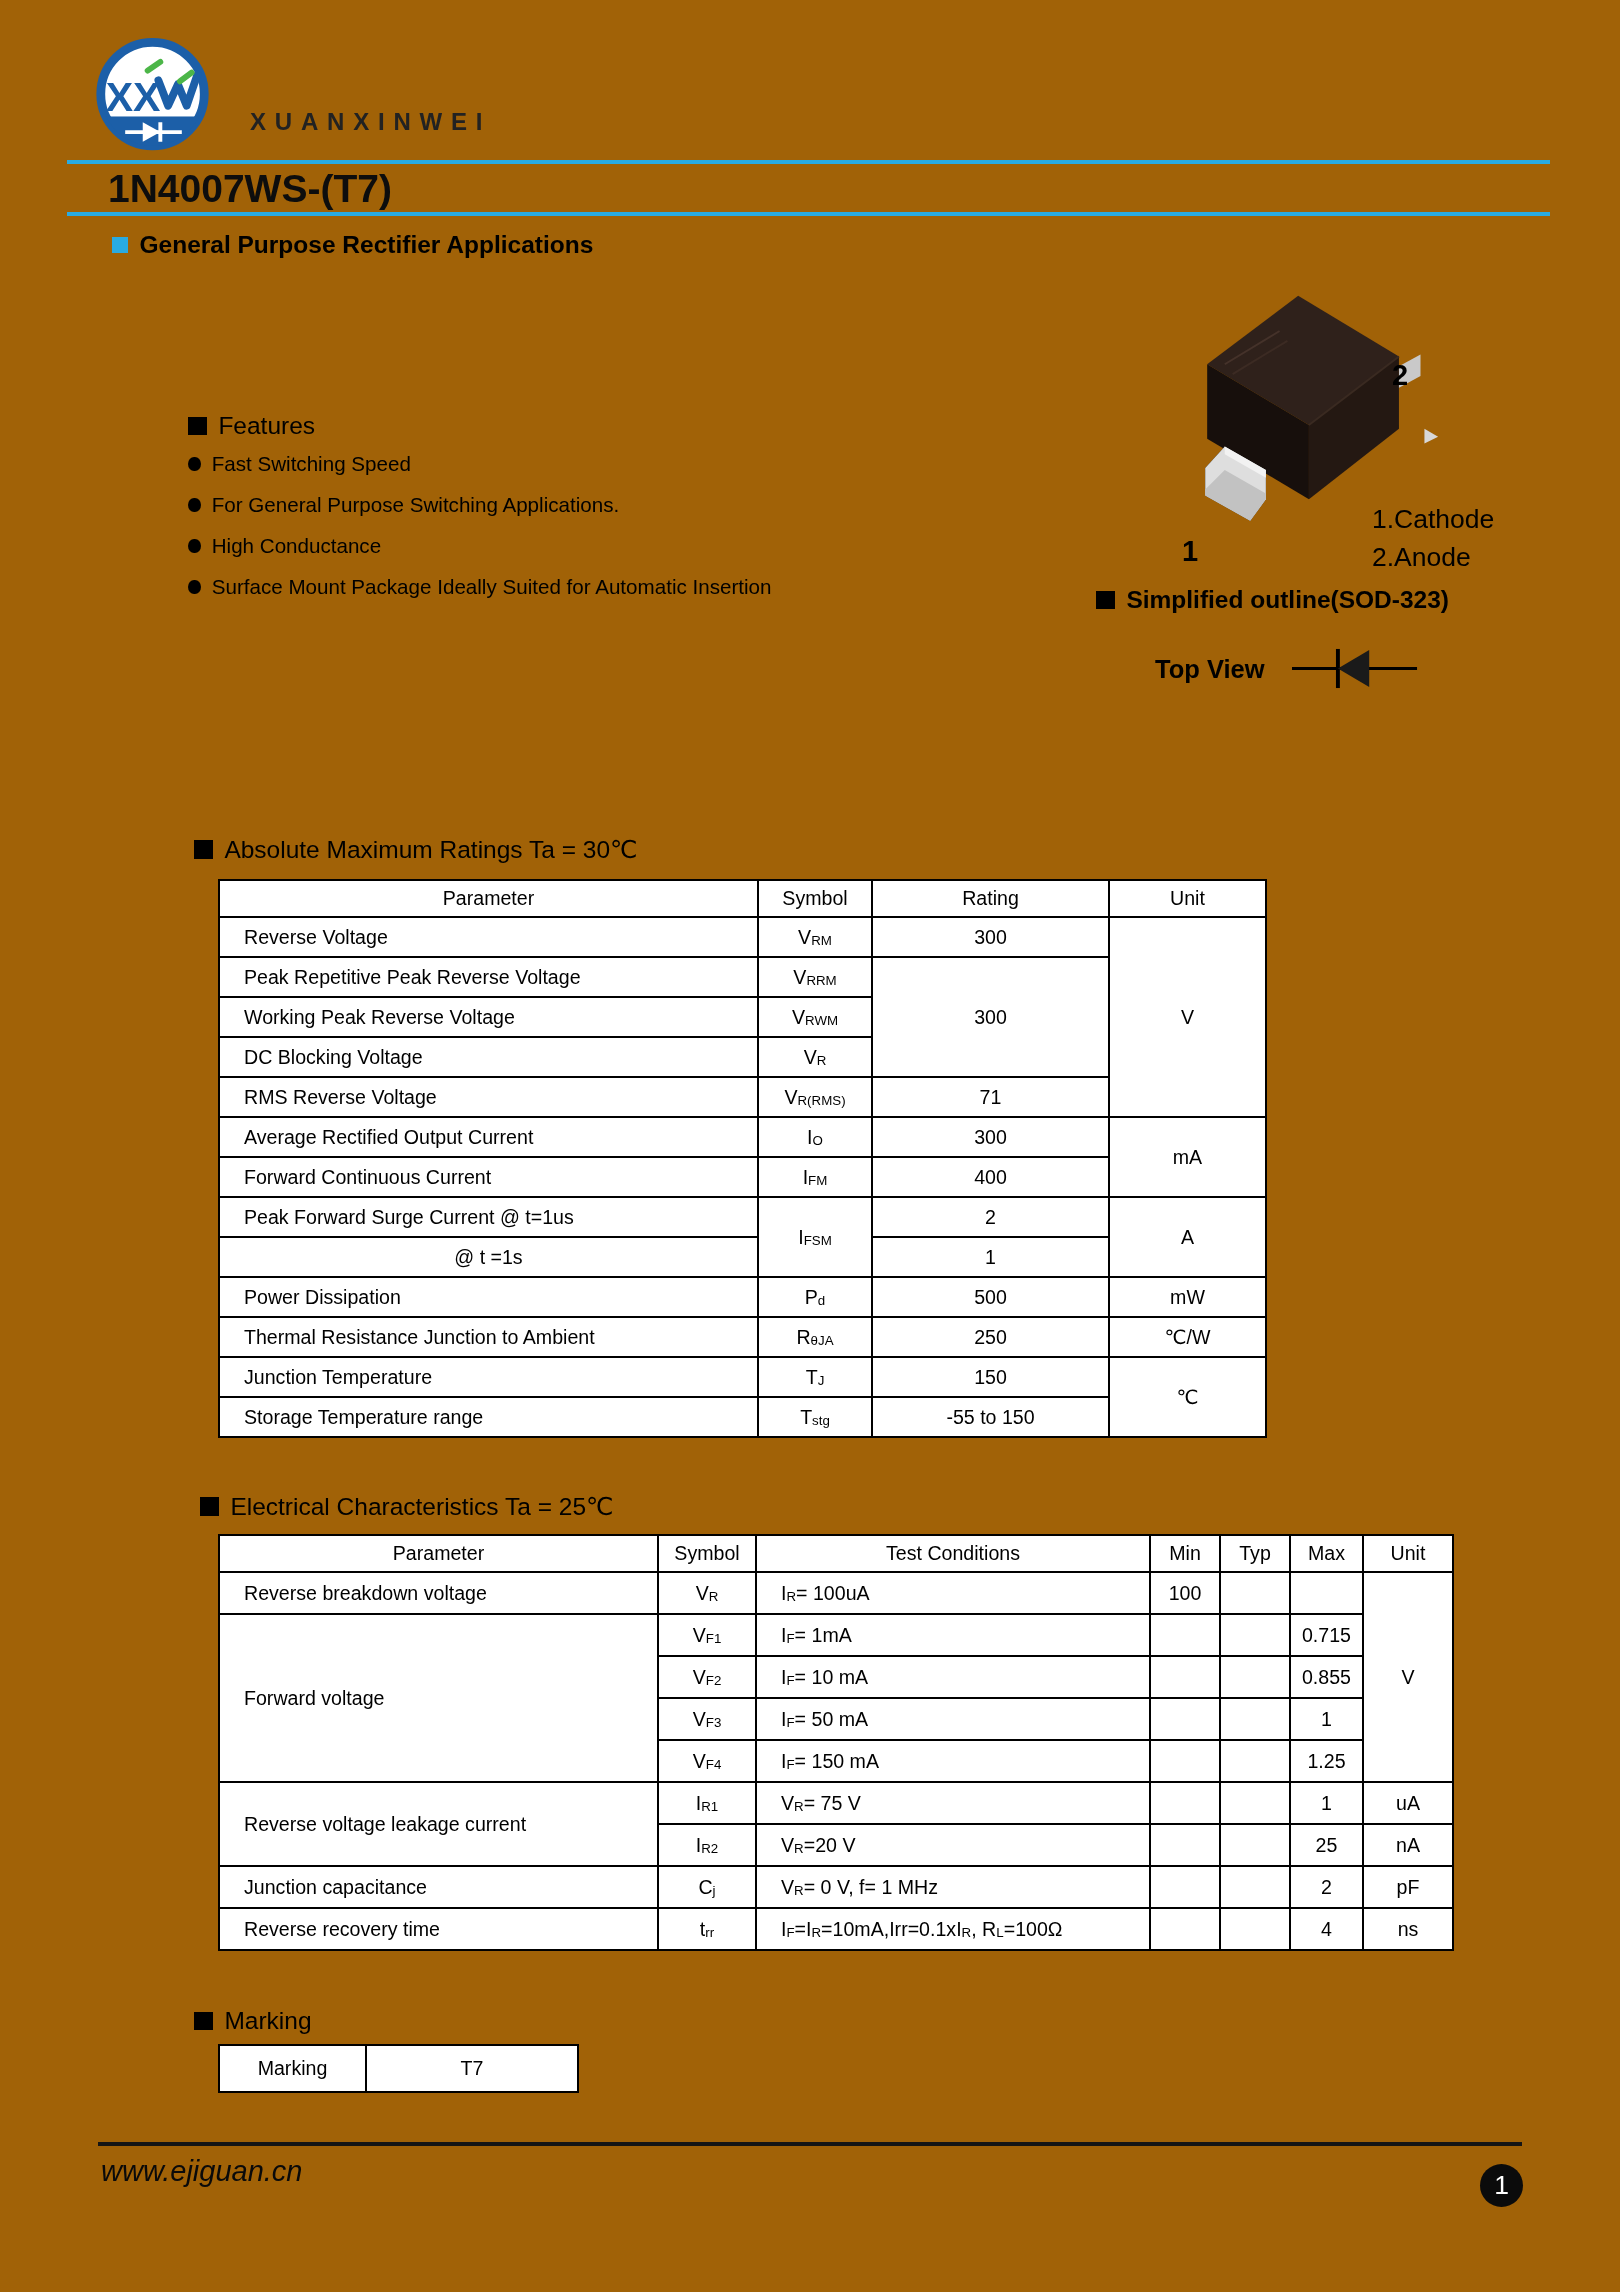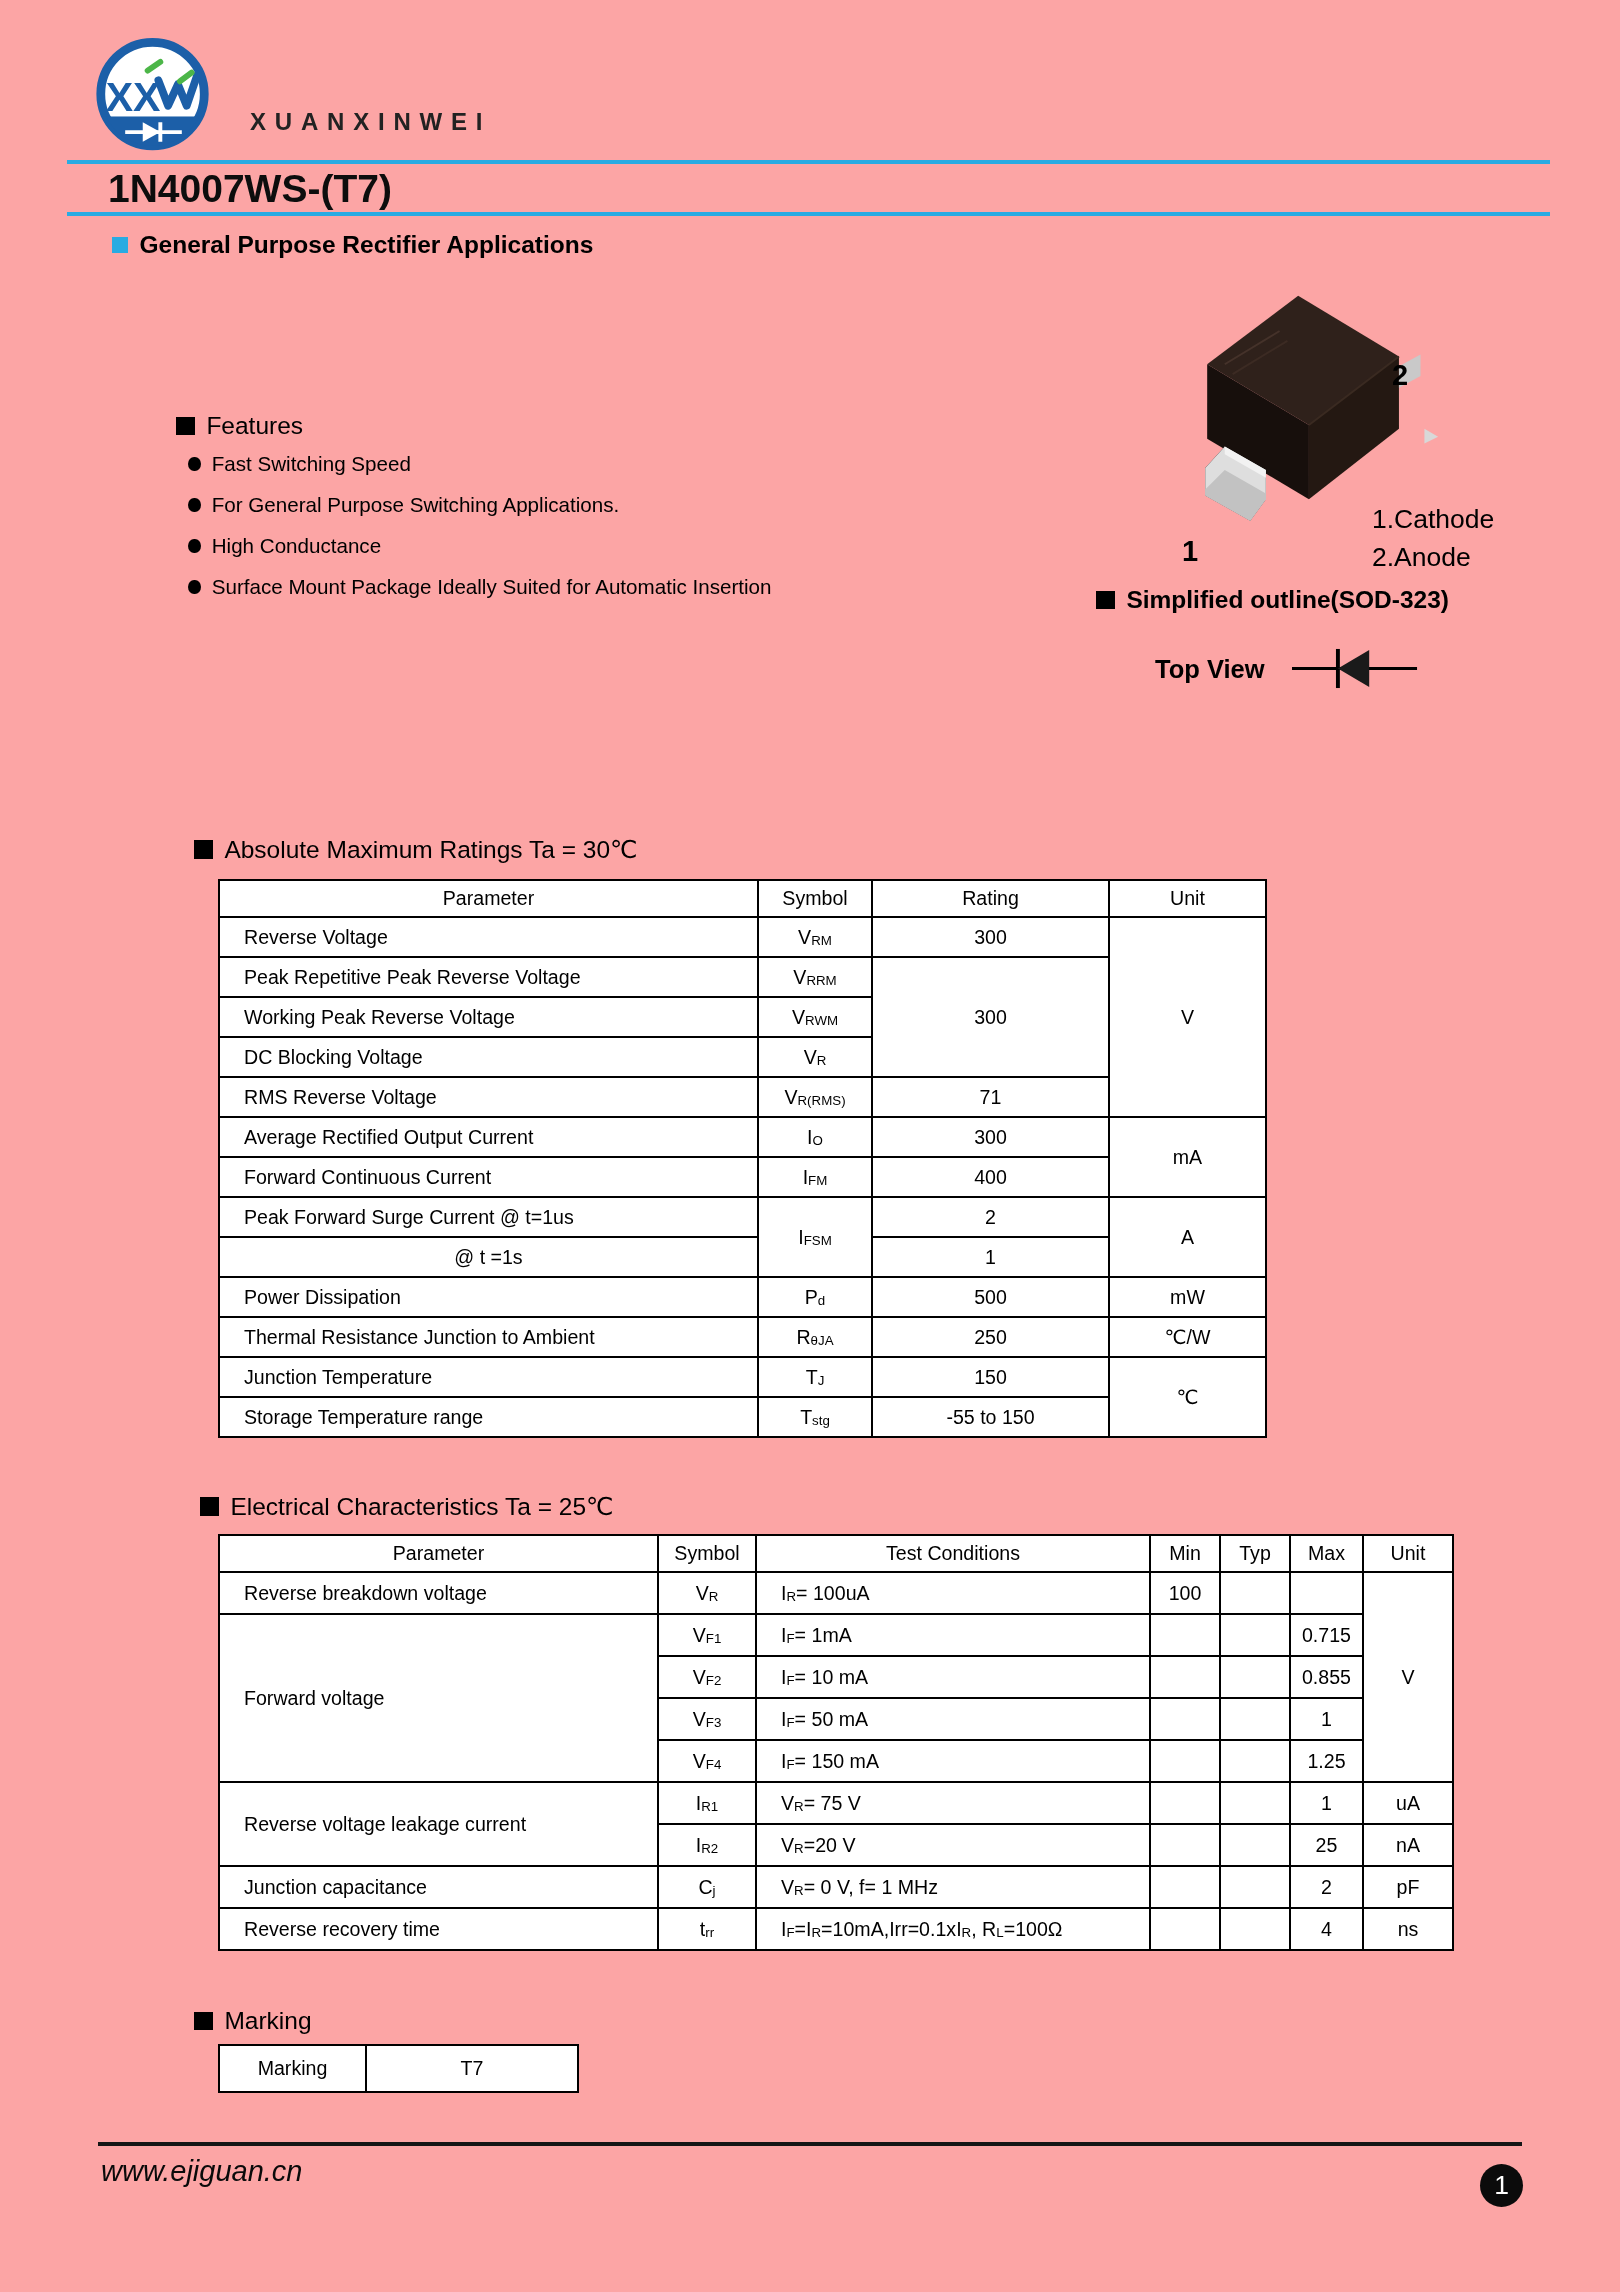--- a/index.html
+++ b/index.html
@@ -1,17 +1,17 @@
 <!DOCTYPE html>
 <html style="--accent: #29abe2;"><head>
 <meta charset="utf-8">
 <style>
   html,body { margin:0; padding:0; background:#888; }
   .page {
-    position:relative; width:1620px; height:2293px; background:#fca5a5;
+    position:relative; width:1620px; height:2293px; background:#a16207;
     font-family:"Liberation Sans","DejaVu Sans",sans-serif; color:#000;
     overflow:hidden; margin:0 auto;
   }
   .abs { position:absolute; }
 
   
   .logo-cn { font-size:61px; font-weight:bold; letter-spacing:2.9px; color:#111; }
   .logo-en { font-size:24px; font-weight:600; letter-spacing:8.8px; color:#222; }
   .rule-accent { height:3.9px; background:var(--accent,#29abe2); }
   .part-number { font-size:39px; font-weight:bold; color:#0d0d0d; }
@@ -87,21 +87,21 @@
 
   <div class="abs part-number" style="left:108px; top:167px;">1N4007WS-(T7)</div>
 
   <div class="abs rule-accent" style="left:67px; top:212px; width:1483px;"></div>
 
   <div class="abs app-row" style="left:80px; top:231px;">
     <span class="sq-accent"></span>
     <span class="app-title">General Purpose Rectifier Applications</span>
   </div>
 
-  <div class="abs sec-heading" style="left:176px; top:412px;">
+  <div class="abs sec-heading" style="left:188px; top:412px;">
     <span class="sq-black"></span>
     <span class="sec-label">Features</span>
   </div>
   <div class="abs feature-item" style="left:188px; top:452px;">
     <span class="bullet-dot"></span>
     <span class="feature-text">Fast Switching Speed</span>
   </div>
   <div class="abs feature-item" style="left:188px; top:493px;">
     <span class="bullet-dot"></span>
     <span class="feature-text">For General Purpose Switching Applications.</span>

